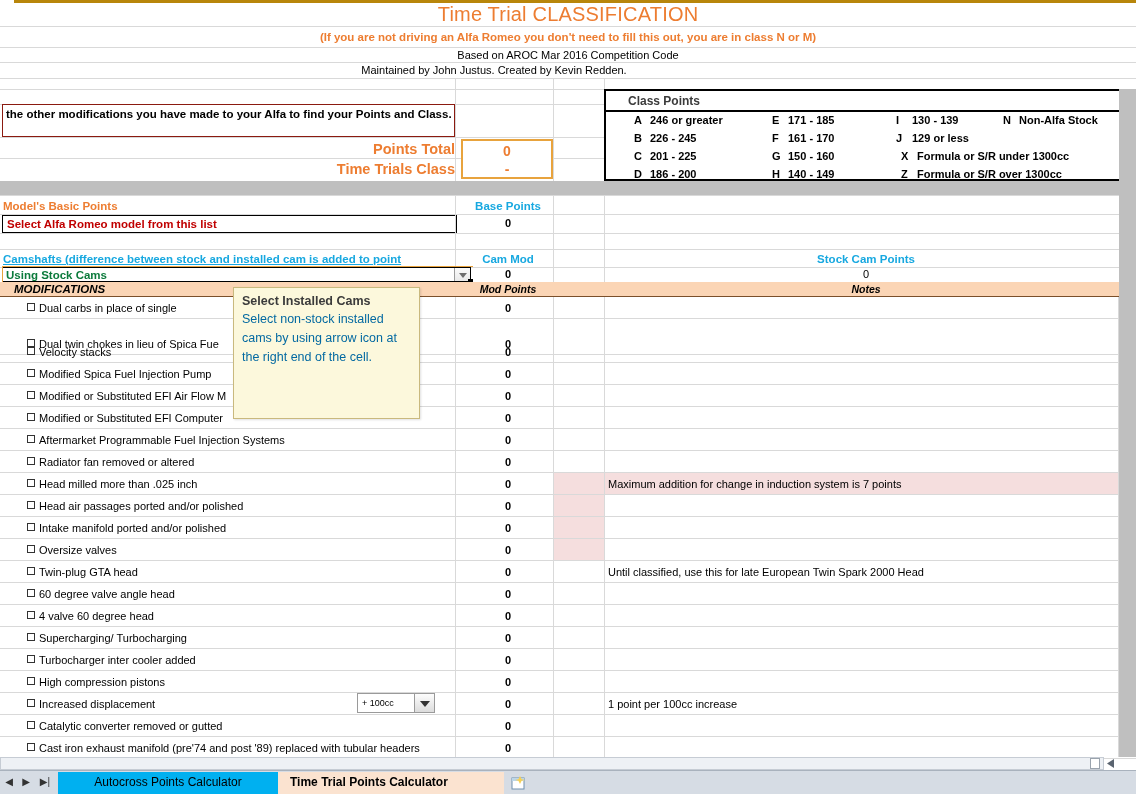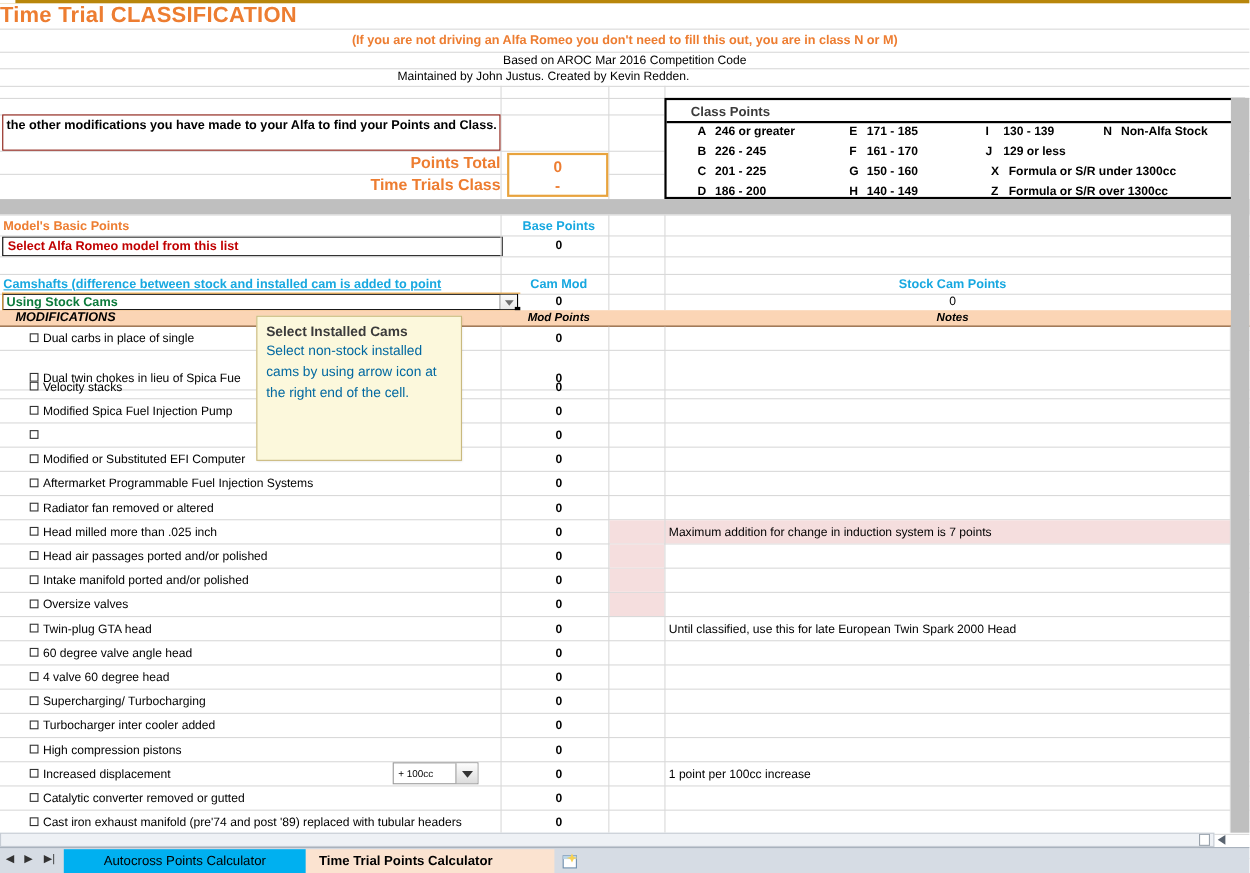--- a/index.html
+++ b/index.html
@@ -15,21 +15,21 @@
   .c{position:absolute;box-sizing:border-box;white-space:nowrap;overflow:hidden;}
   .gridline-h{position:absolute;height:1px;background:#d9d9d9;left:0;}
   .gridline-v{position:absolute;width:1px;background:#d9d9d9;}
 
   
   .topbar{position:absolute;left:0;top:0;width:1136px;height:3px;background:#b8860b;}
   .topbar2{position:absolute;left:0;top:0;width:14px;height:3px;background:#fff;}
 
   .title{
     position:absolute;left:0;top:3px;width:1136px;height:23px;
-    color:#ED7D31;font-weight:bold;font-size:20px;
+    text-align:center;color:#ED7D31;font-weight:normal;font-size:20px;
     line-height:23px;letter-spacing:.2px;
   }
   .subtitle{
     position:absolute;left:0;top:28px;width:1136px;height:18px;
     text-align:center;color:#ED7D31;font-weight:bold;font-size:11.5px;line-height:18px;
   }
   .line3{position:absolute;left:0;top:48px;width:1136px;height:15px;text-align:center;font-size:11px;line-height:15px;color:#000;}
   .line4{position:absolute;left:0;top:63px;width:988px;height:15px;text-align:center;font-size:11px;line-height:15px;color:#000;}
 
   
@@ -281,20 +281,21 @@
         <span class="note"></span>
       </div>
       <div class="row" style="top: 363px;">
         <span class="chk"></span>
         <span class="lab">Modified Spica Fuel Injection Pump</span>
         <span class="pts">0</span>
         <span class="note"></span>
       </div>
       <div class="row" style="top: 385px;">
         <span class="chk"></span>
+        <span class="lab">Modified or Substituted EFI Air Flow M</span>
         <span class="pts">0</span>
         <span class="note"></span>
       </div>
       <div class="row" style="top: 407px;">
         <span class="chk"></span>
         <span class="lab">Modified or Substituted EFI Computer</span>
         <span class="pts">0</span>
         <span class="note"></span>
       </div>
       <div class="row" style="top: 429px;">

